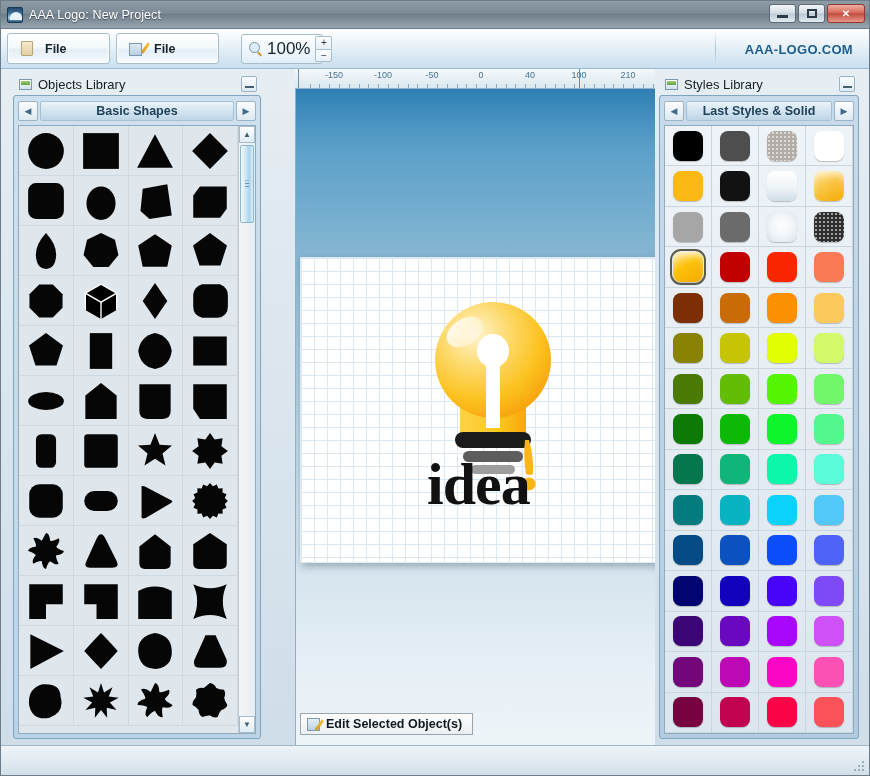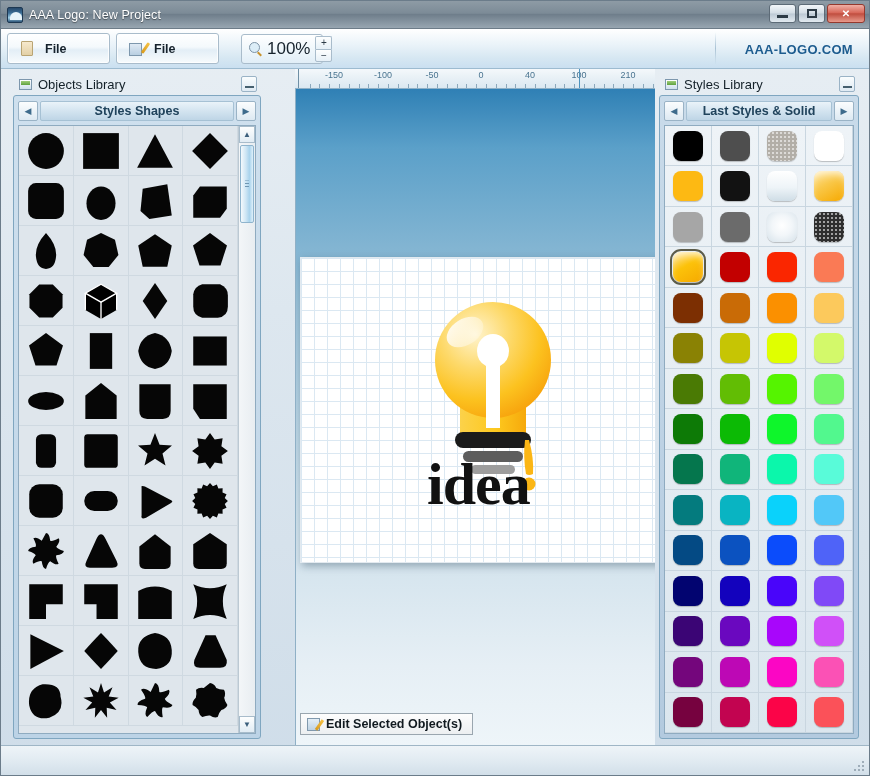--- a/index.html
+++ b/index.html
@@ -354,21 +354,21 @@
 
     <div class="panel" id="objects-panel">
       <div class="panel-head">
         <span class="phicon"></span>
         <span class="panel-title">Objects Library</span>
         <span class="panel-collapse"></span>
       </div>
       <div class="panel-body">
         <div class="cat-bar">
           <span class="cat-arrow">◀</span>
-          <span class="cat-name">Styles Shapes</span>
+          <span class="cat-name">Basic Shapes</span>
           <span class="cat-arrow">▶</span>
         </div>
         <div class="grid-wrap">
           <div id="shape-grid">
               <div class="shape-cell">
                 <svg width="38" height="38" viewBox="0 0 34 34" fill="#060606">
                   <circle cx="17" cy="17" r="16"></circle>
                 </svg>
               </div>
               <div class="shape-cell">

